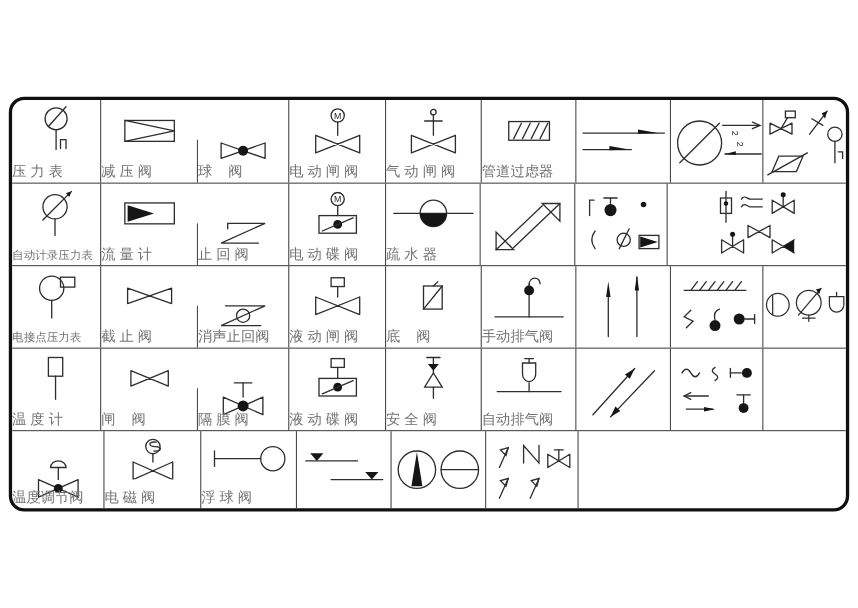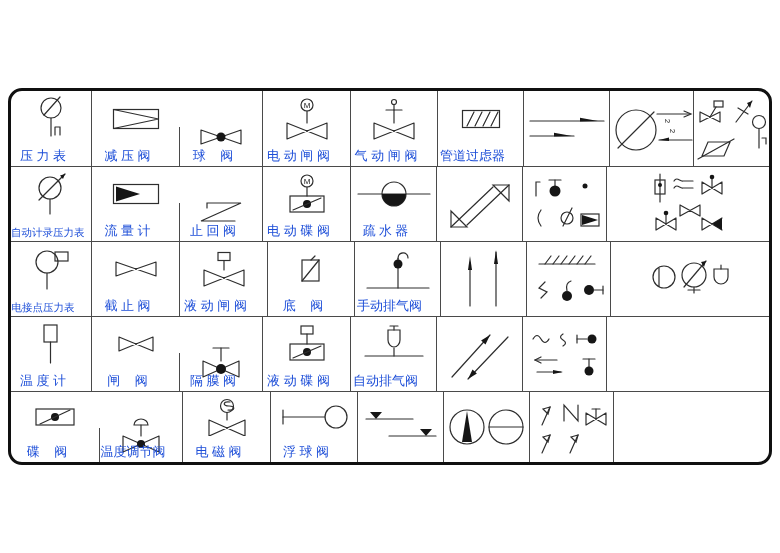--- a/index.html
+++ b/index.html
@@ -12,27 +12,27 @@
     box-sizing:border-box;border:3px solid #101010;border-radius:14px;
     background:#fff;display:flex;flex-direction:column;overflow:hidden;
   }
   .trow{display:flex;flex:0 0 74px;}
   .trow.first{flex:0 0 75px;}
   .trow.last{flex:1 1 auto;}
   .trow + .trow{border-top:1px solid #4a4a4a;}
   .cell{position:relative;box-sizing:border-box;flex:0 0 auto;}
   .cell + .cell{border-left:1px solid #4a4a4a;}
   .c1{width:80px;} .c2{width:88px;} .c3{width:83px;margin-top:36px;} .c4{width:88px;}
-  .c5{width:87px;} .c6{width:86px;font-family:Liberation Serif, serif;} .c7{width:86px;} .c8{width:84px;}
+  .c5{width:87px;} .c6{width:86px;} .c7{width:86px;} .c8{width:84px;}
   .c9{flex:1 1 auto;}
   .sym{position:absolute;left:0;right:0;top:0;bottom:20px;
     display:flex;align-items:center;justify-content:center;}
   .sym.full{bottom:0;}
-  .lbl{position:absolute;left:0;right:16px;bottom:4px;text-align:center;
-    font-size:13px;color:#1d4ed8;white-space:pre;letter-spacing:0;line-height:1;}
+  .lbl{position:absolute;left:0;right:16px;bottom:4px;text-align:left;
+    font-size:13px;color:#737373;white-space:pre;letter-spacing:0;line-height:1;}
   .lbl.sm{font-size:10.5px;}
   svg{display:block;}
   svg *{stroke:#2e2e2e;stroke-width:1.2;fill:none;stroke-linecap:round;}
   svg .f{fill:#161616;stroke:none;}
   svg text{stroke:none;fill:#222;font-size:8px;font-family:"Liberation Sans",sans-serif;text-anchor:middle;}
 </style>
 </head>
 <body>
 
 <div class="legend-table">
@@ -253,20 +253,29 @@
       <div class="lbl sm">电接点压力表</div>
     </div>
     <div class="cell c2">
       <div class="sym">
         <svg width="44" height="16" viewBox="0 0 44 16">
           <path d="M2,1 L42,15 M2,15 L42,1 M2,1 V15 M42,1 V15"></path>
         </svg>
       </div>
       <div class="lbl">截 止 阀</div>
     </div>
+    <div class="cell c3">
+      <div class="sym">
+        <svg width="48" height="22" viewBox="0 0 48 22">
+          <path d="M8,2 H44 L4,20 H40"></path>
+            <circle cx="24" cy="11" r="6"></circle>
+        </svg>
+      </div>
+      <div class="lbl">消声止回阀</div>
+    </div>
     <div class="cell c4">
       <div class="sym">
         <svg width="44" height="36" viewBox="0 0 44 36">
           <rect x="16" y="1.5" width="12" height="8"></rect>
             <line x1="22" y1="9.5" x2="22" y2="19"></line>
           <path d="M2,19 L42,35 M2,35 L42,19 M2,19 V35 M42,19 V35"></path>
         </svg>
       </div>
       <div class="lbl">液 动 闸 阀</div>
     </div>
@@ -365,20 +374,32 @@
       <div class="sym">
         <svg width="44" height="40" viewBox="0 0 44 40">
           <rect x="16" y="2" width="12" height="8"></rect>
             <line x1="22" y1="10" x2="22" y2="20"></line>
           <rect x="5" y="20" width="34" height="16"></rect>
             <circle class="f" cx="22" cy="28" r="4"></circle>
           <line x1="8" y1="34" x2="36" y2="22"></line>
         </svg>
       </div>
       <div class="lbl">液 动 碟 阀</div>
+    </div>
+    <div class="cell c5">
+      <div class="sym">
+        <svg width="34" height="44" viewBox="0 0 34 44">
+          <line x1="11" y1="3" x2="23" y2="3"></line>
+            <line x1="17" y1="3" x2="17" y2="17"></line>
+          <polygon class="f" points="12,9 22,9 17,15"></polygon>
+          <polygon points="9,30 25,30 17,17"></polygon>
+            <line x1="17" y1="30" x2="17" y2="40"></line>
+        </svg>
+      </div>
+      <div class="lbl">安 全 阀</div>
     </div>
     <div class="cell c6">
       <div class="sym">
         <svg width="66" height="44" viewBox="0 0 66 44">
           <path d="M29,4 h8 M33,4 v4"></path>
           <path d="M27,8 h12 v10 a6,7 0 0 1 -12,0 z"></path>
           <line x1="33" y1="26" x2="33" y2="34"></line>
             <line x1="4" y1="34" x2="62" y2="34"></line>
         </svg>
       </div>
@@ -409,30 +430,20 @@
           <line x1="56" y1="32" x2="68" y2="32"></line>
             <line x1="62" y1="32" x2="62" y2="40"></line>
           <circle class="f" cx="62" cy="44" r="4.5"></circle>
         </svg>
       </div>
     </div>
     <div class="cell c9"></div>
   </div>
 
   <div class="trow last">
-    <div class="cell c2">
-      <div class="sym">
-        <svg width="42" height="20" viewBox="0 0 42 20">
-          <rect x="2" y="2" width="38" height="16"></rect>
-            <circle class="f" cx="21" cy="10" r="4"></circle>
-          <line x1="6" y1="17" x2="36" y2="3"></line>
-        </svg>
-      </div>
-      <div class="lbl">碟    阀</div>
-    </div>
     <div class="cell c3">
       <div class="sym">
         <svg width="44" height="38" viewBox="0 0 44 38">
           <path d="M15,9 a7,6 0 0 1 14,0 z"></path>
             <line x1="22" y1="9" x2="22" y2="20"></line>
           <path d="M4,20 L40,36 M4,36 L40,20 M4,20 V36 M40,20 V36"></path>
           <circle class="f" cx="22" cy="28" r="4"></circle>
         </svg>
       </div>
       <div class="lbl">温度调节阀</div>

